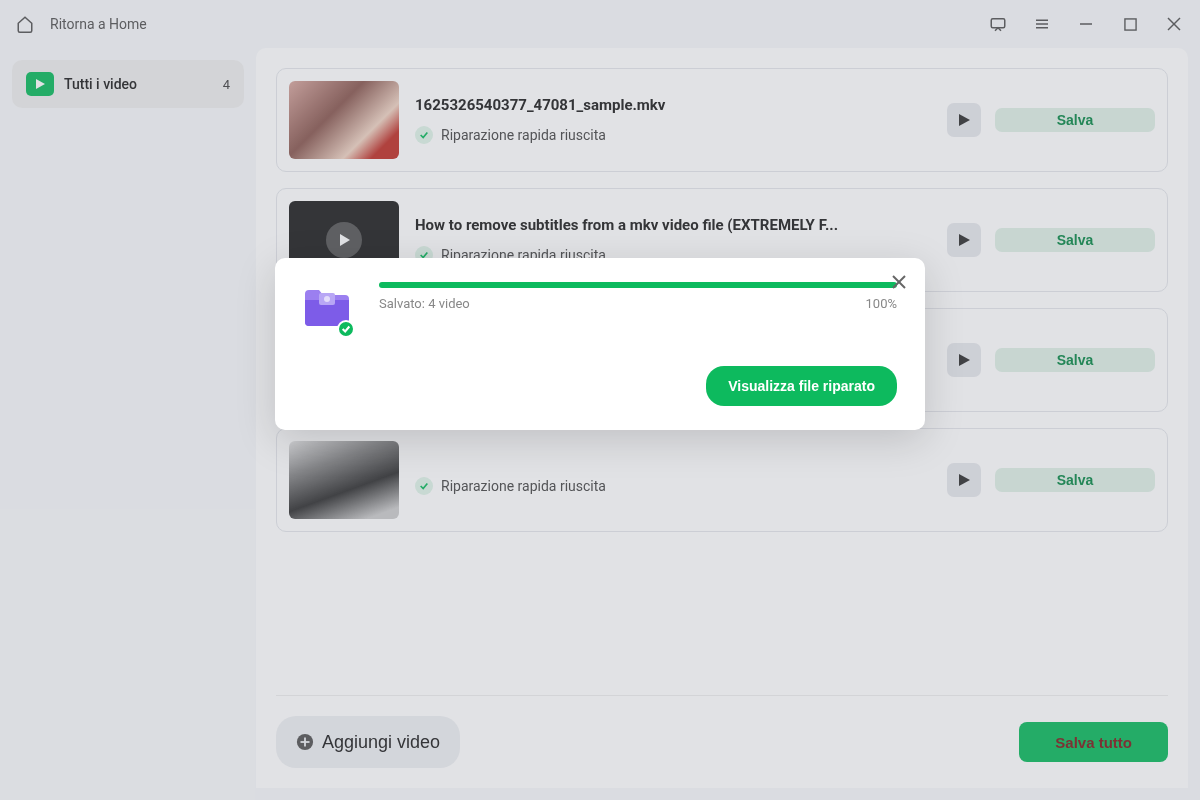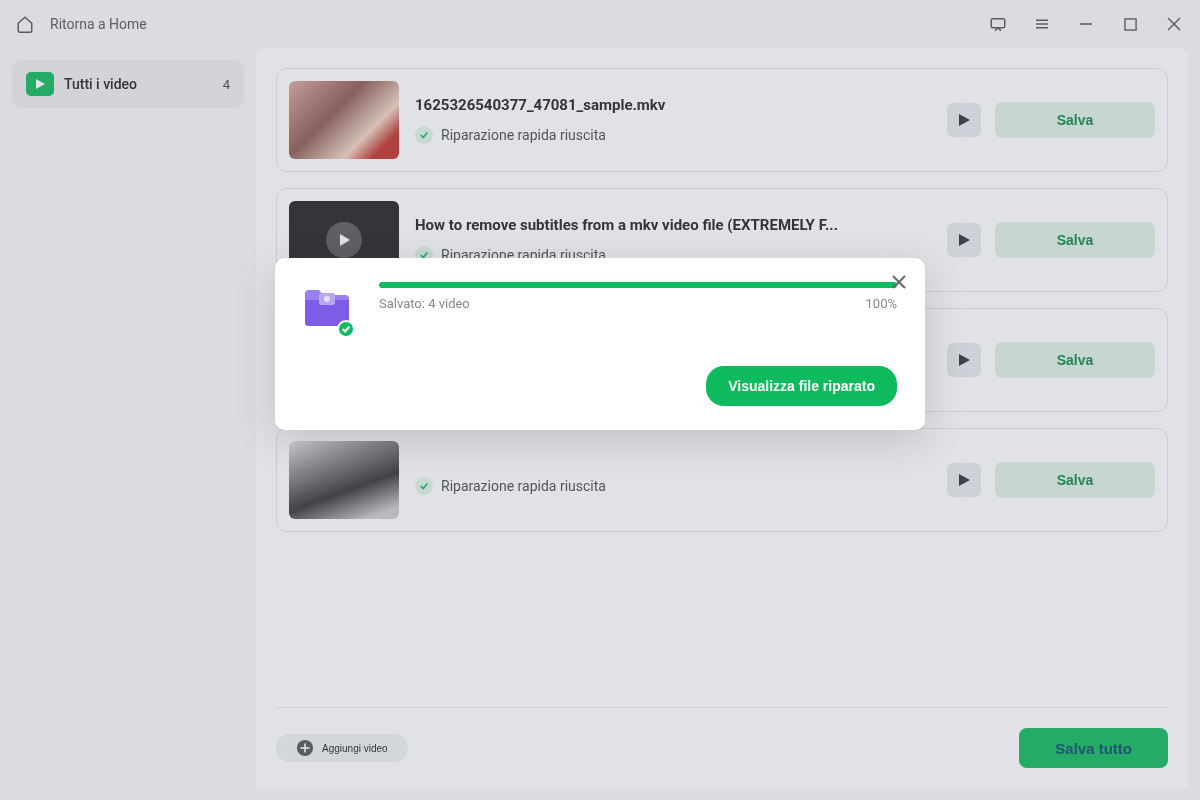--- a/index.html
+++ b/index.html
@@ -23,26 +23,26 @@
 .thumb { width: 110px; height: 78px; border-radius: 6px; background: #222; display: flex; align-items: center; justify-content: center; flex-shrink: 0; overflow: hidden; }
 .thumb.thumb1 { background: linear-gradient(135deg, #d8a8a0 0%, #8b5a52 40%, #f0d4c4 70%, #c0322a 85%); }
 .thumb.thumb4 { background: linear-gradient(160deg, #e8e8e8 0%, #888 30%, #333 60%, #ccc 90%); }
 .thumb .play-circle { width: 36px; height: 36px; border-radius: 50%; background: rgba(255,255,255,0.25); display: flex; align-items: center; justify-content: center; }
 .video-info { flex: 1; }
 .video-title { font-size: 15px; font-weight: 700; color: #222; margin-bottom: 12px; }
 .video-status { display: flex; align-items: center; gap: 8px; font-size: 14px; color: #4a4a4a; }
 .check-badge { width: 18px; height: 18px; border-radius: 50%; background: #dff4e8; display: flex; align-items: center; justify-content: center; }
 .video-actions { display: flex; align-items: center; gap: 14px; }
 .preview-btn { width: 34px; height: 34px; background: #e6e8ec; border-radius: 7px; display: flex; align-items: center; justify-content: center; cursor: pointer; }
-.save-btn { width: 160px; height: 36px; background: #dff0e6; border: none; border-radius: 7px; color: #0d8a4a; font-size: 14px; font-weight: 600; cursor: pointer; }
+.save-btn { width: 160px; height: 24px; background: #dff0e6; border: none; border-radius: 7px; color: #0d8a4a; font-size: 14px; font-weight: 600; cursor: pointer; }
 
 .footer { display: flex; align-items: center; gap: 16px; padding-top: 20px; border-top: 1px solid #eee; }
-.footer-btn { height: 28px; padding: 0 20px; background: #eef0f3; border: none; border-radius: 20px; font-size: 10px; color: #222; font-weight: 500; cursor: pointer; display: flex; align-items: center; gap: 8px; }
+.footer-btn { height: 52px; padding: 0 20px; background: #eef0f3; border: none; border-radius: 20px; font-size: 18px; color: #222; font-weight: 500; cursor: pointer; display: flex; align-items: center; gap: 8px; }
 .footer-spacer { flex: 1; }
-.save-all-btn { height: 40px; padding: 0 36px; background: #0dba5e; border: none; border-radius: 8px; color: #0c4a6e; font-size: 15px; font-weight: 600; cursor: pointer; }
+.save-all-btn { height: 40px; padding: 0 36px; background: #0dba5e; border: none; border-radius: 8px; color: #7f1d1d; font-size: 15px; font-weight: 600; cursor: pointer; }
 
 .overlay { position: absolute; inset: 0; background: rgba(120,125,135,0.22); display: flex; align-items: flex-start; justify-content: center; padding-top: 258px; }
 .dialog { width: 650px; background: #fff; border-radius: 10px; padding: 24px 28px 24px 28px; box-shadow: 0 10px 40px rgba(0,0,0,0.15); position: relative; }
 .dialog-close { position: absolute; top: 16px; right: 18px; cursor: pointer; color: #666; }
 .dialog-body { display: flex; gap: 20px; }
 .dialog-icon { width: 56px; height: 56px; position: relative; flex-shrink: 0; }
 .folder-icon { width: 48px; height: 40px; margin-top: 6px; }
 .dialog-check { position: absolute; bottom: 0px; right: 4px; width: 18px; height: 18px; border-radius: 50%; background: #0dba5e; border: 2px solid #fff; display: flex; align-items: center; justify-content: center; }
 .dialog-content { flex: 1; }
 .dialog-title { font-size: 15px; font-weight: 700; color: #222; margin-bottom: 10px; }

